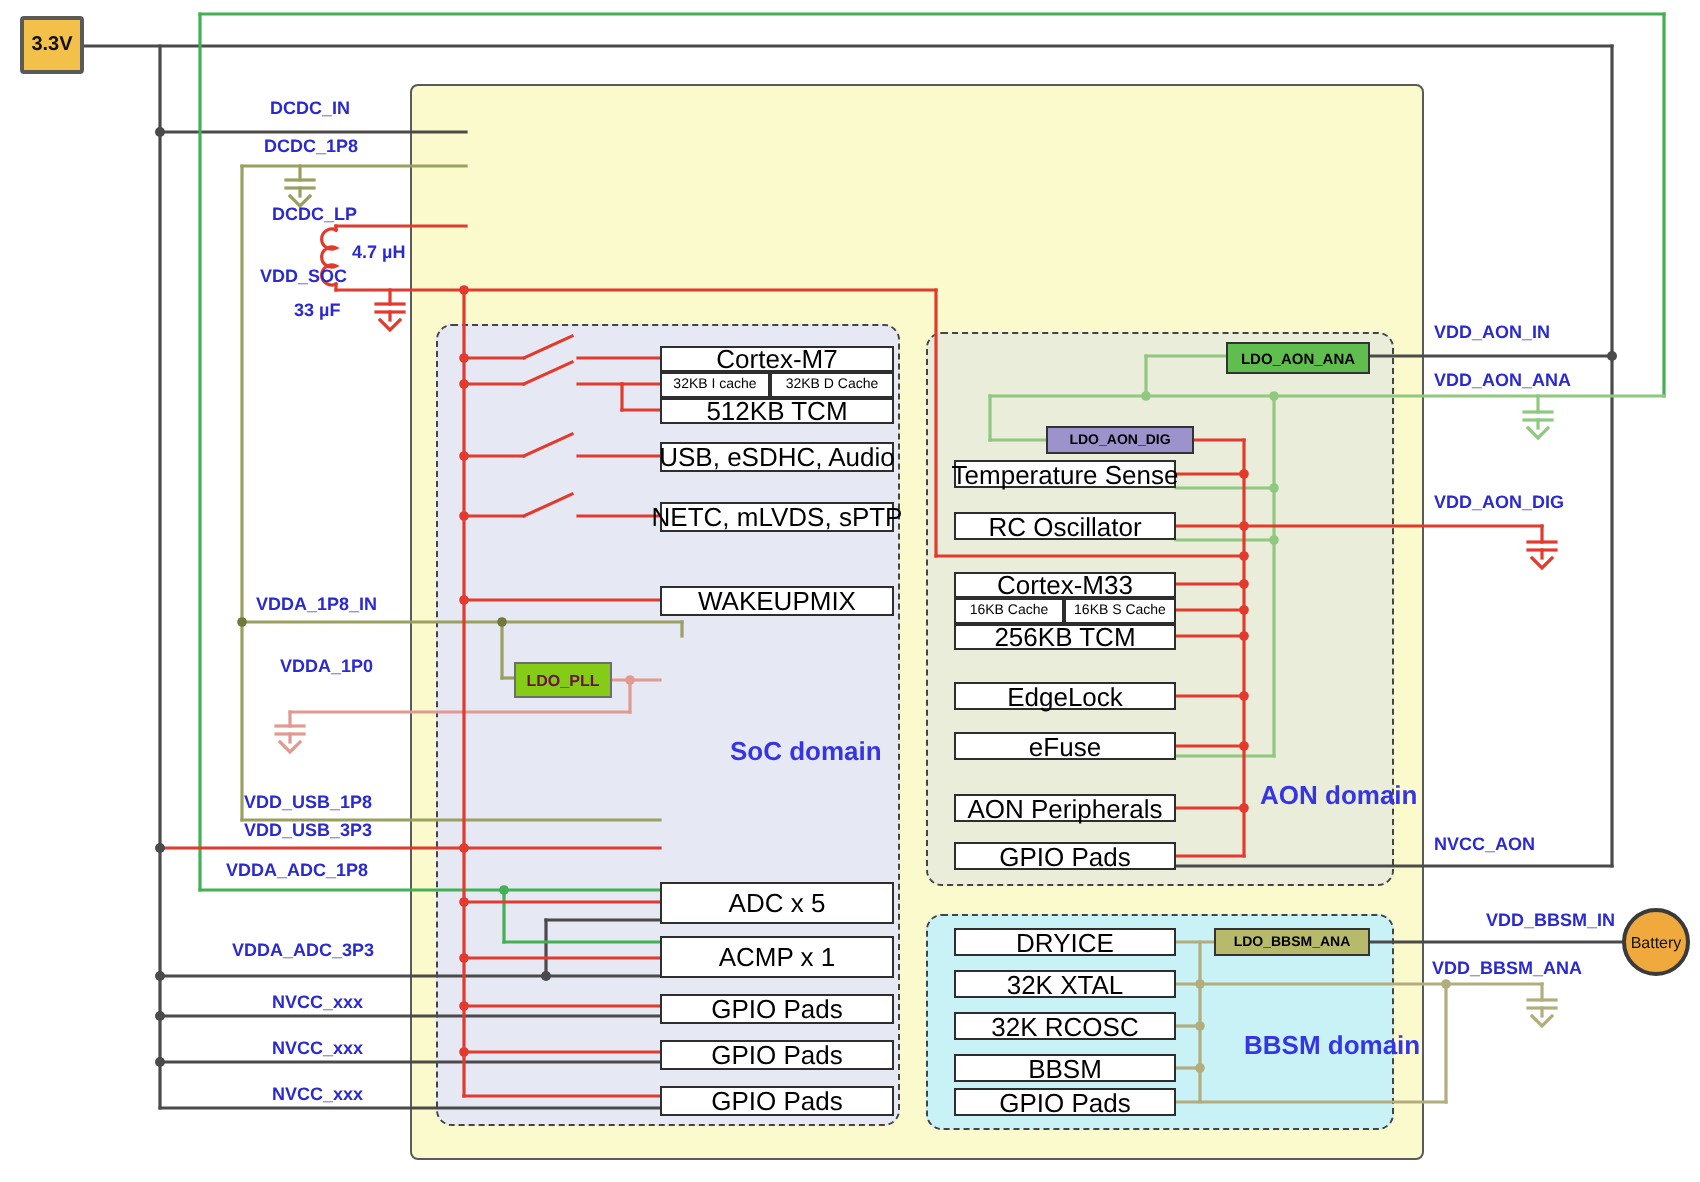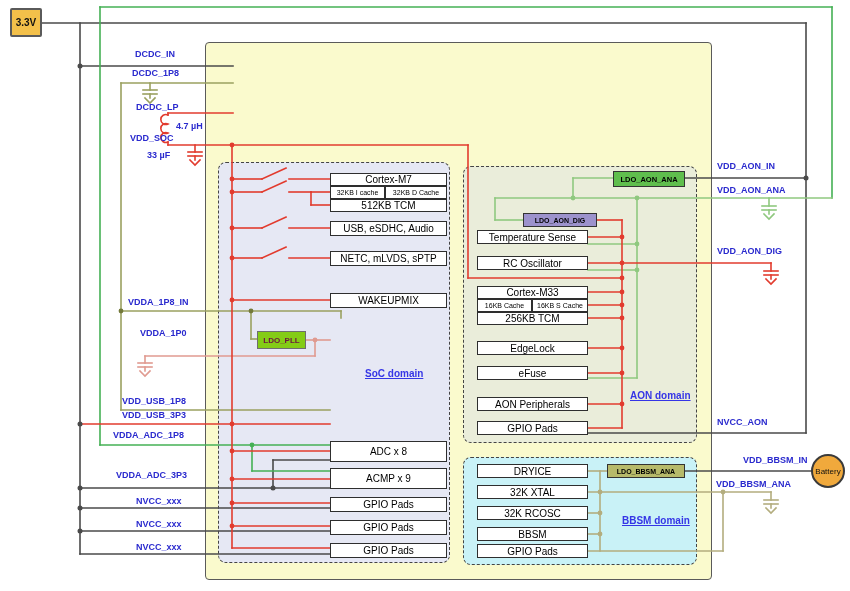--- a/index.html
+++ b/index.html
@@ -8,29 +8,29 @@
   .abs{position:absolute;box-sizing:border-box;}
   
   #chip{left:205px;top:42px;width:507px;height:538px;background:#fafacd;border:1.6px solid #5a5a5a;border-radius:4px;z-index:0;}
   .domain{border:1.6px dashed #444;border-radius:8px;z-index:1;}
   #soc-box{left:218px;top:162px;width:232px;height:401px;background:#e6e8f4;}
   #aon-box{left:463px;top:166px;width:234px;height:277px;background:#eaedda;}
   #bbsm-box{left:463px;top:457px;width:234px;height:108px;background:#c9f2f7;}
   svg#wires{left:0;top:0;z-index:2;}
   
   .block{position:absolute;box-sizing:border-box;background:#ffffff;border:1.2px solid #2e2e2e;
-         display:flex;align-items:center;justify-content:center;font-size:10px;color:#000;
+         display:flex;align-items:center;justify-content:center;font-size:13px;color:#000;
          white-space:nowrap;z-index:3;}
   .cell{position:absolute;box-sizing:border-box;background:#fff;border:1.2px solid #2e2e2e;
         display:flex;align-items:center;justify-content:center;font-size:7px;color:#000;z-index:3;}
   .ldo{position:absolute;box-sizing:border-box;border:1.4px solid #333;display:flex;align-items:center;
        justify-content:center;font-size:7.5px;font-weight:bold;color:#000;z-index:4;}
   
   .pin{position:absolute;font-size:9px;font-weight:bold;color:#2a2ace;white-space:nowrap;z-index:5;}
-  .dom-label{position:absolute;font-size:10px;font-weight:bold;color:#3535e6;white-space:nowrap;z-index:5;text-decoration:underline;}
+  .dom-label{position:absolute;font-size:13px;font-weight:bold;color:#3535e6;white-space:nowrap;z-index:5;}
   #source-box{left:10px;top:8px;width:32px;height:29px;background:#f3c04a;border:2px solid #5a5a5a;
               border-radius:2px;display:flex;align-items:center;justify-content:center;
               font-size:10px;font-weight:bold;color:#111;z-index:4;}
   #dcdc-box{left:233px;top:57px;width:94px;height:71px;background:#6593e6;border:1.5px solid #24324d;
             display:flex;align-items:center;justify-content:center;font-size:9.5px;font-weight:bold;
             color:#ffffff;z-index:3;}
   #battery{left:811px;top:454px;width:34px;height:34px;background:#f0a93c;border:2px solid #3a3a3a;
            border-radius:50%;display:flex;align-items:center;justify-content:center;
            font-size:8px;color:#111;z-index:4;}
   #ldo-pll{left:257px;top:331px;width:49px;height:18px;background:#84cc16;border:1.4px solid #6e6e6e;
@@ -272,22 +272,22 @@
   <div class="pin" style="left:716px;top:479px">VDD_BBSM_ANA</div>
 
   <div class="block" style="left:330px;top:173px;width:117px;height:13px">Cortex-M7</div>
   <div class="cell" style="left:330px;top:186px;width:55px;height:13px">32KB I cache</div>
   <div class="cell" style="left:385px;top:186px;width:62px;height:13px">32KB D Cache</div>
   <div class="block" style="left:330px;top:199px;width:117px;height:13px">512KB TCM</div>
   <div class="block" style="left:330px;top:221px;width:117px;height:15px">USB, eSDHC, Audio</div>
   <div class="block" style="left:330px;top:251px;width:117px;height:15px">NETC, mLVDS, sPTP</div>
   <div class="block" style="left:330px;top:293px;width:117px;height:15px">WAKEUPMIX</div>
   <div id="ldo-pll" class="ldo">LDO_PLL</div>
-  <div class="block" style="left:330px;top:441px;width:117px;height:21px">ADC x 8</div>
-  <div class="block" style="left:330px;top:468px;width:117px;height:21px">ACMP x 9</div>
+  <div class="block" style="left:330px;top:441px;width:117px;height:21px">ADC x 5</div>
+  <div class="block" style="left:330px;top:468px;width:117px;height:21px">ACMP x 1</div>
   <div class="block" style="left:330px;top:497px;width:117px;height:15px">GPIO Pads</div>
   <div class="block" style="left:330px;top:520px;width:117px;height:15px">GPIO Pads</div>
   <div class="block" style="left:330px;top:543px;width:117px;height:15px">GPIO Pads</div>
   <div class="dom-label" style="left:365px;top:368px">SoC domain</div>
 
   <div id="ldo-aon-ana" class="ldo">LDO_AON_ANA</div>
   <div id="ldo-aon-dig" class="ldo">LDO_AON_DIG</div>
   <div class="block" style="left:477px;top:230px;width:111px;height:14px">Temperature Sense</div>
   <div class="block" style="left:477px;top:256px;width:111px;height:14px">RC Oscillator</div>
   <div class="block" style="left:477px;top:286px;width:111px;height:13px">Cortex-M33</div>

